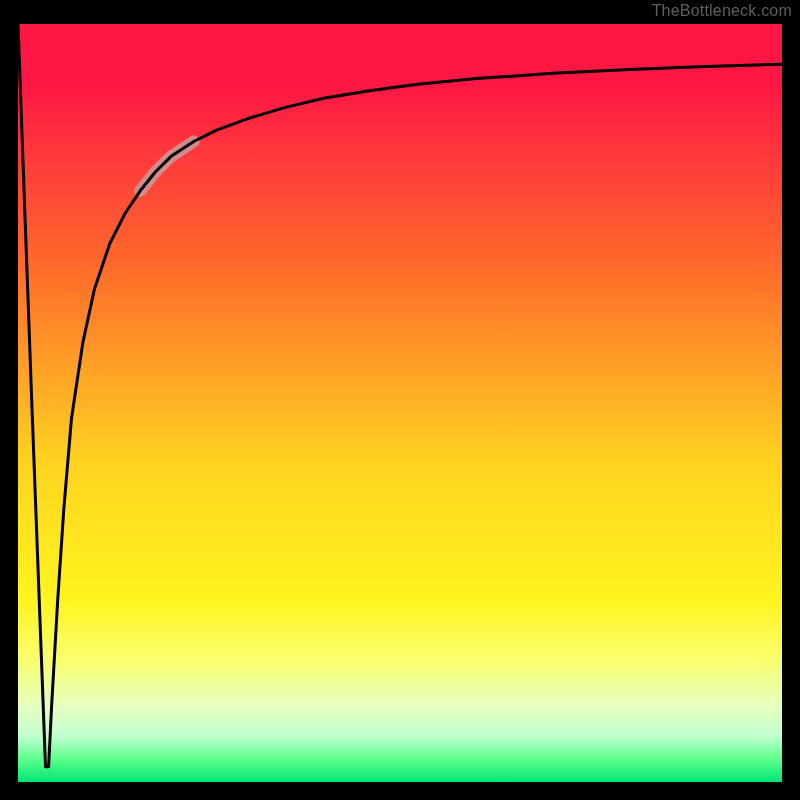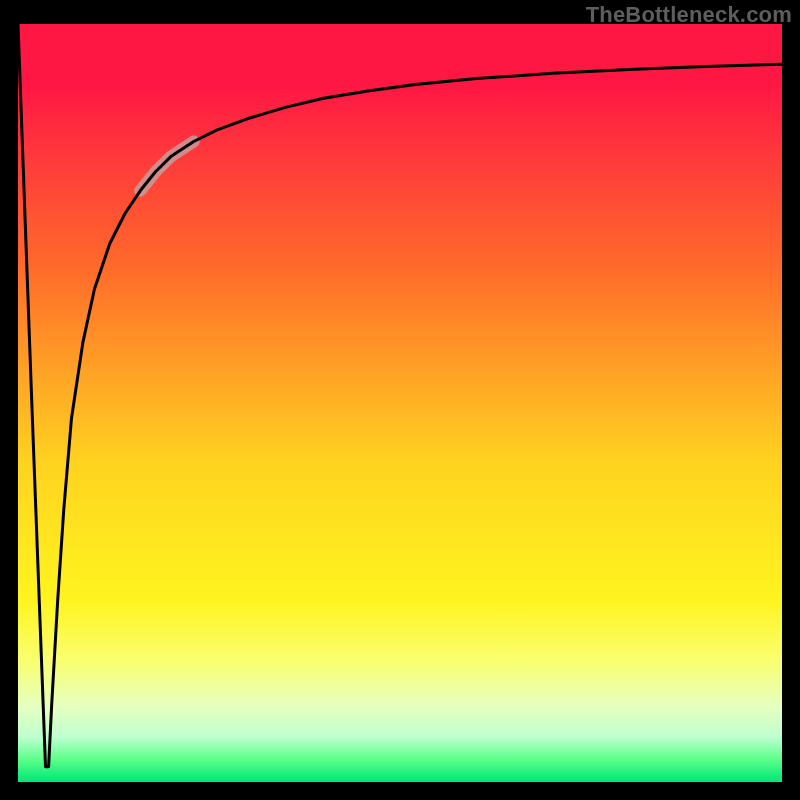--- a/index.html
+++ b/index.html
@@ -46,22 +46,22 @@
     top: 24px;
     width: 764px;
     height: 758px;
     pointer-events: none;
   }
   .watermark {
     position: absolute;
     top: 2px;
     right: 8px;
     color: #5e5e5e;
-    font-size: 22px;
-    font-weight: 700;
+    font-size: 16px;
+    font-weight: 400;
     letter-spacing: 0.2px;
     user-select: none;
   }
 </style>
 </head>
 <body>
 
 <div class="frame">
 
   <div class="plot-area"></div>

